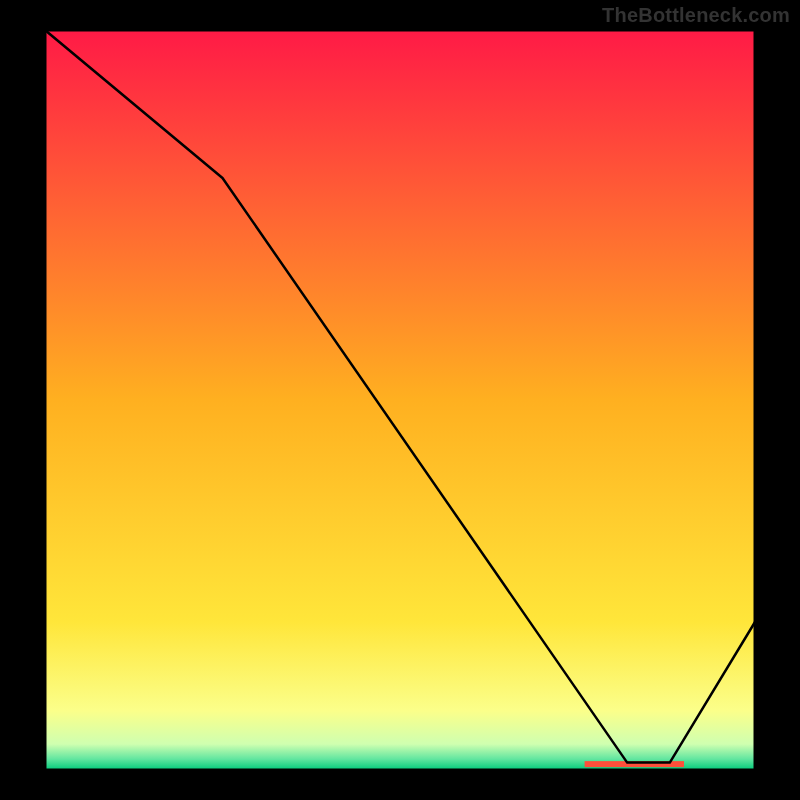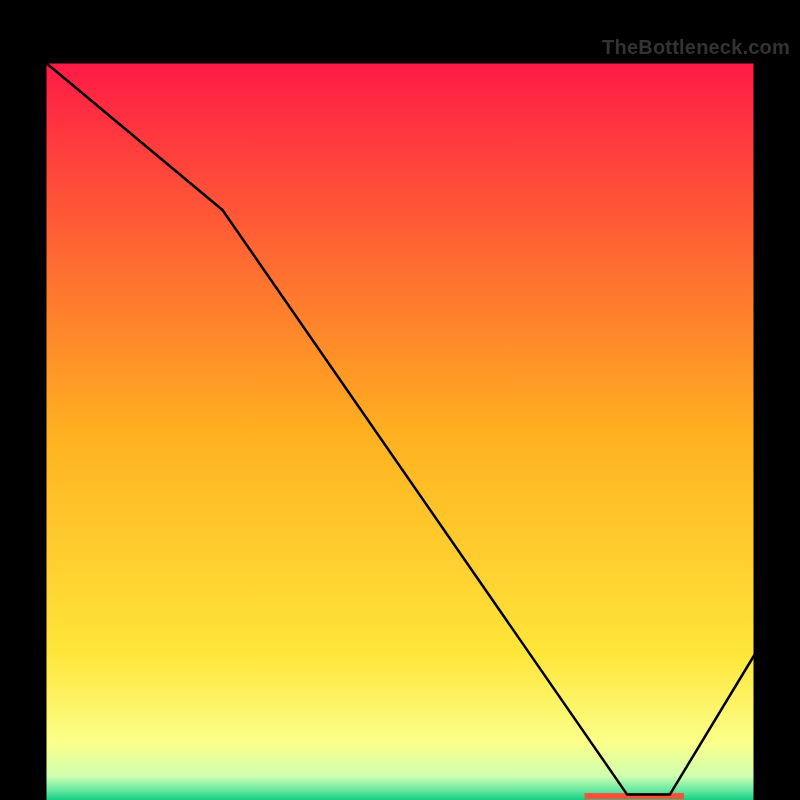--- a/index.html
+++ b/index.html
@@ -8,21 +8,20 @@
     background: #000000;
     width: 800px;
     height: 800px;
     overflow: hidden;
     font-family: Arial, Helvetica, sans-serif;
   }
   .frame {
     position: relative;
     width: 800px;
     height: 636px;
-    margin-top: 32px;
   }
   .watermark {
     position: absolute;
     top: 4px;
     right: 10px;
     color: #333333;
     font-size: 20px;
     font-weight: bold;
     letter-spacing: 0.2px;
   }

